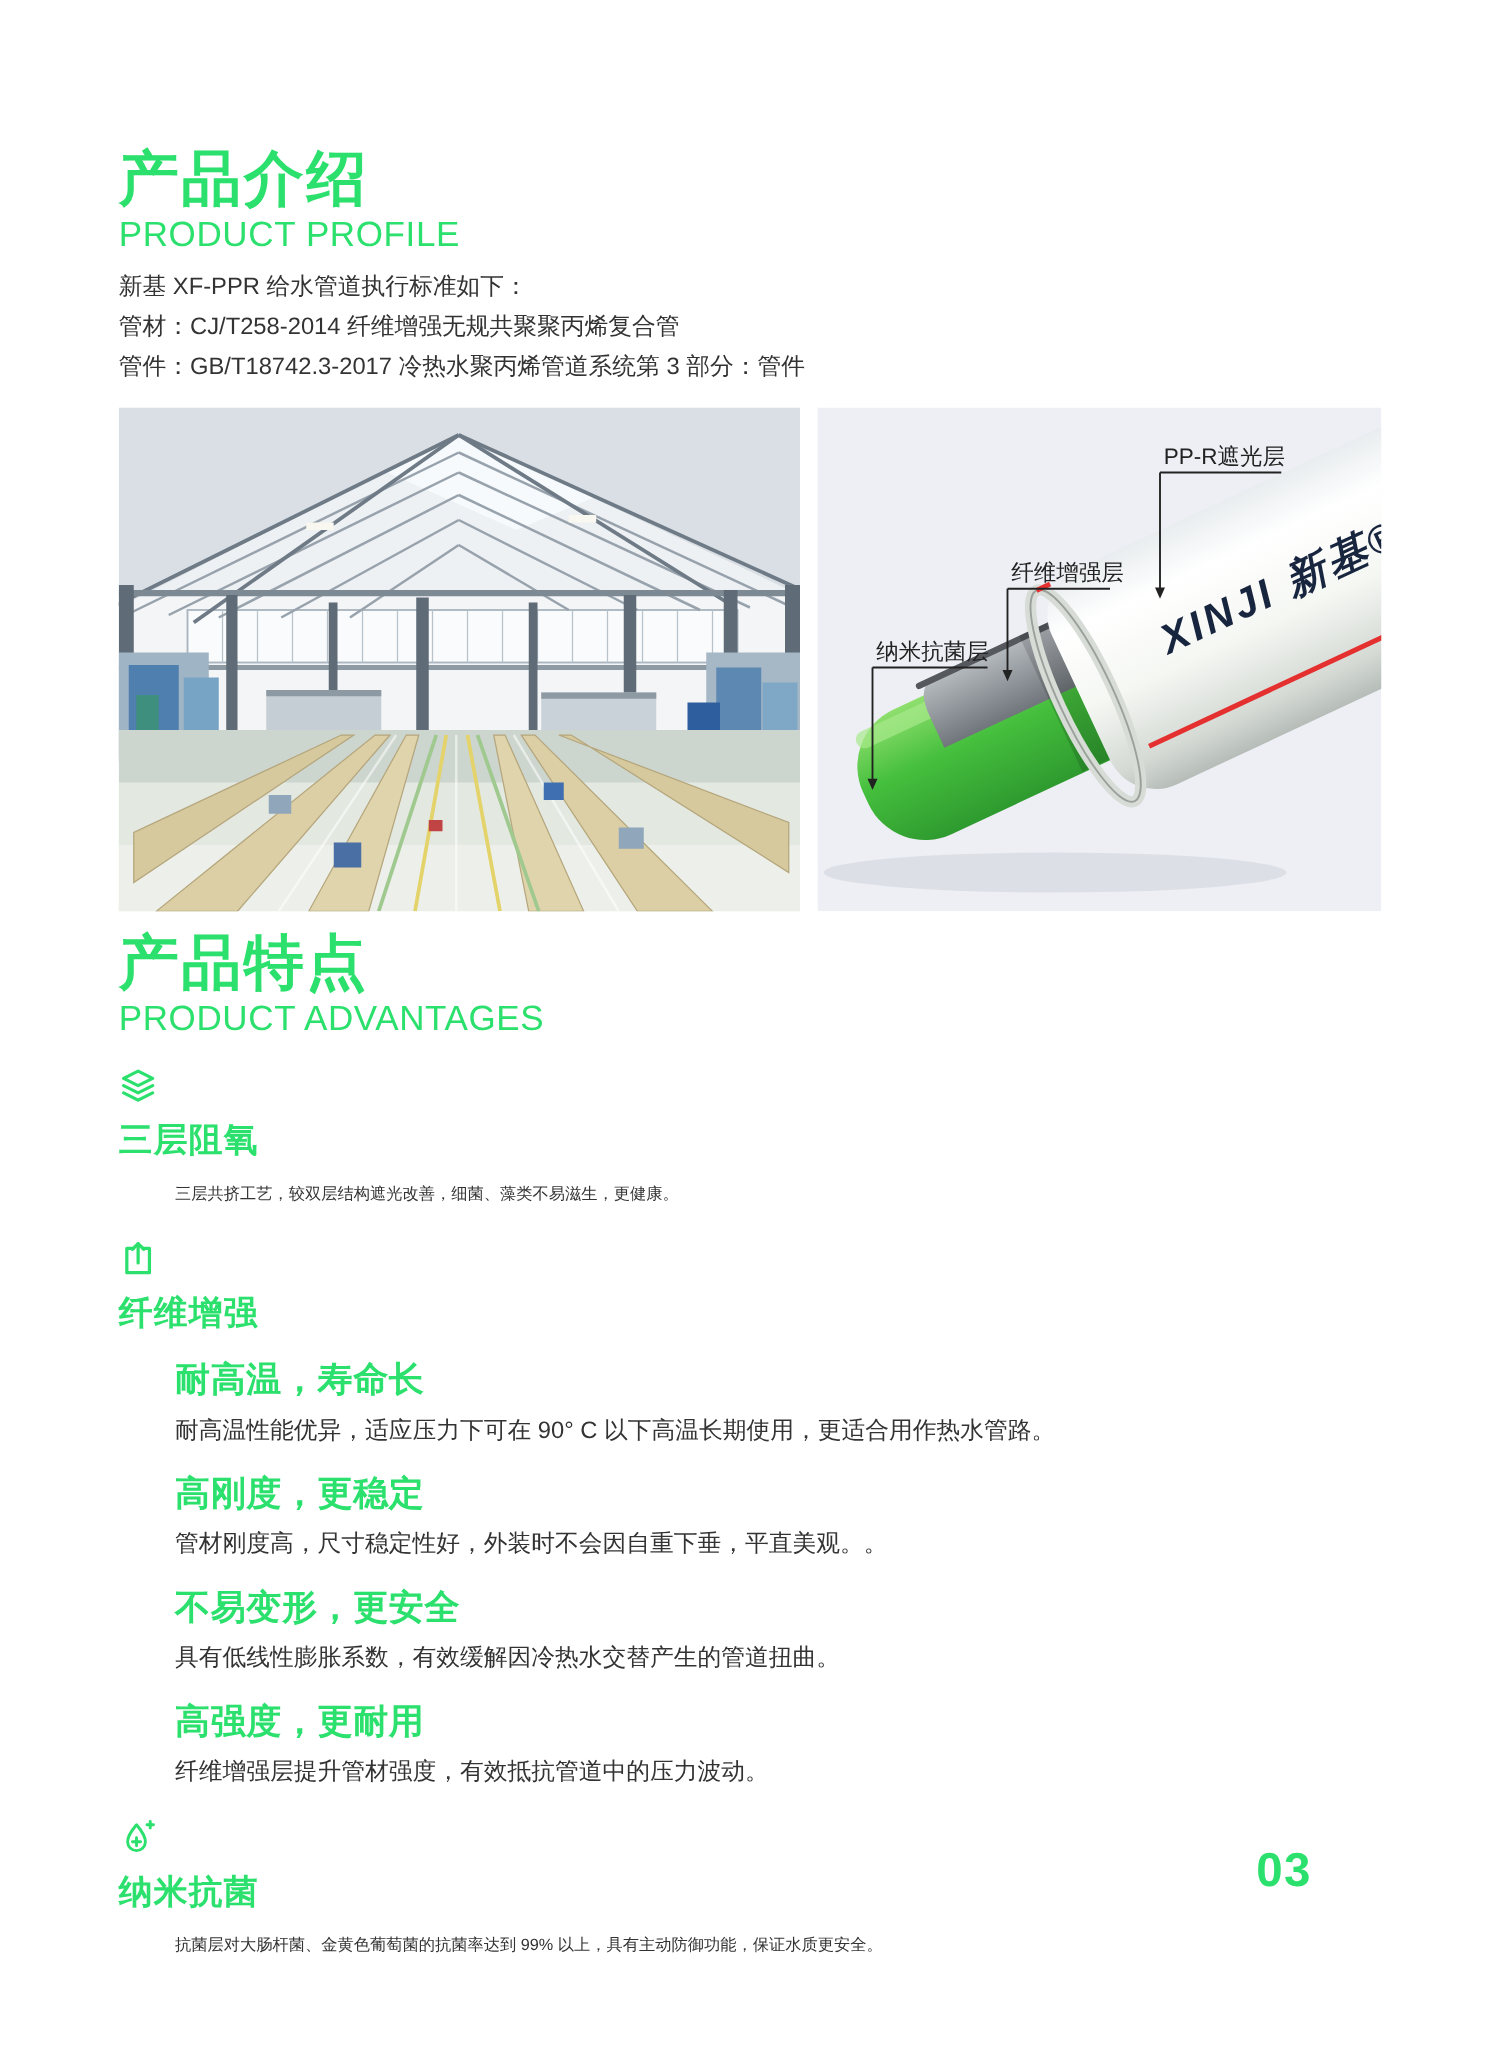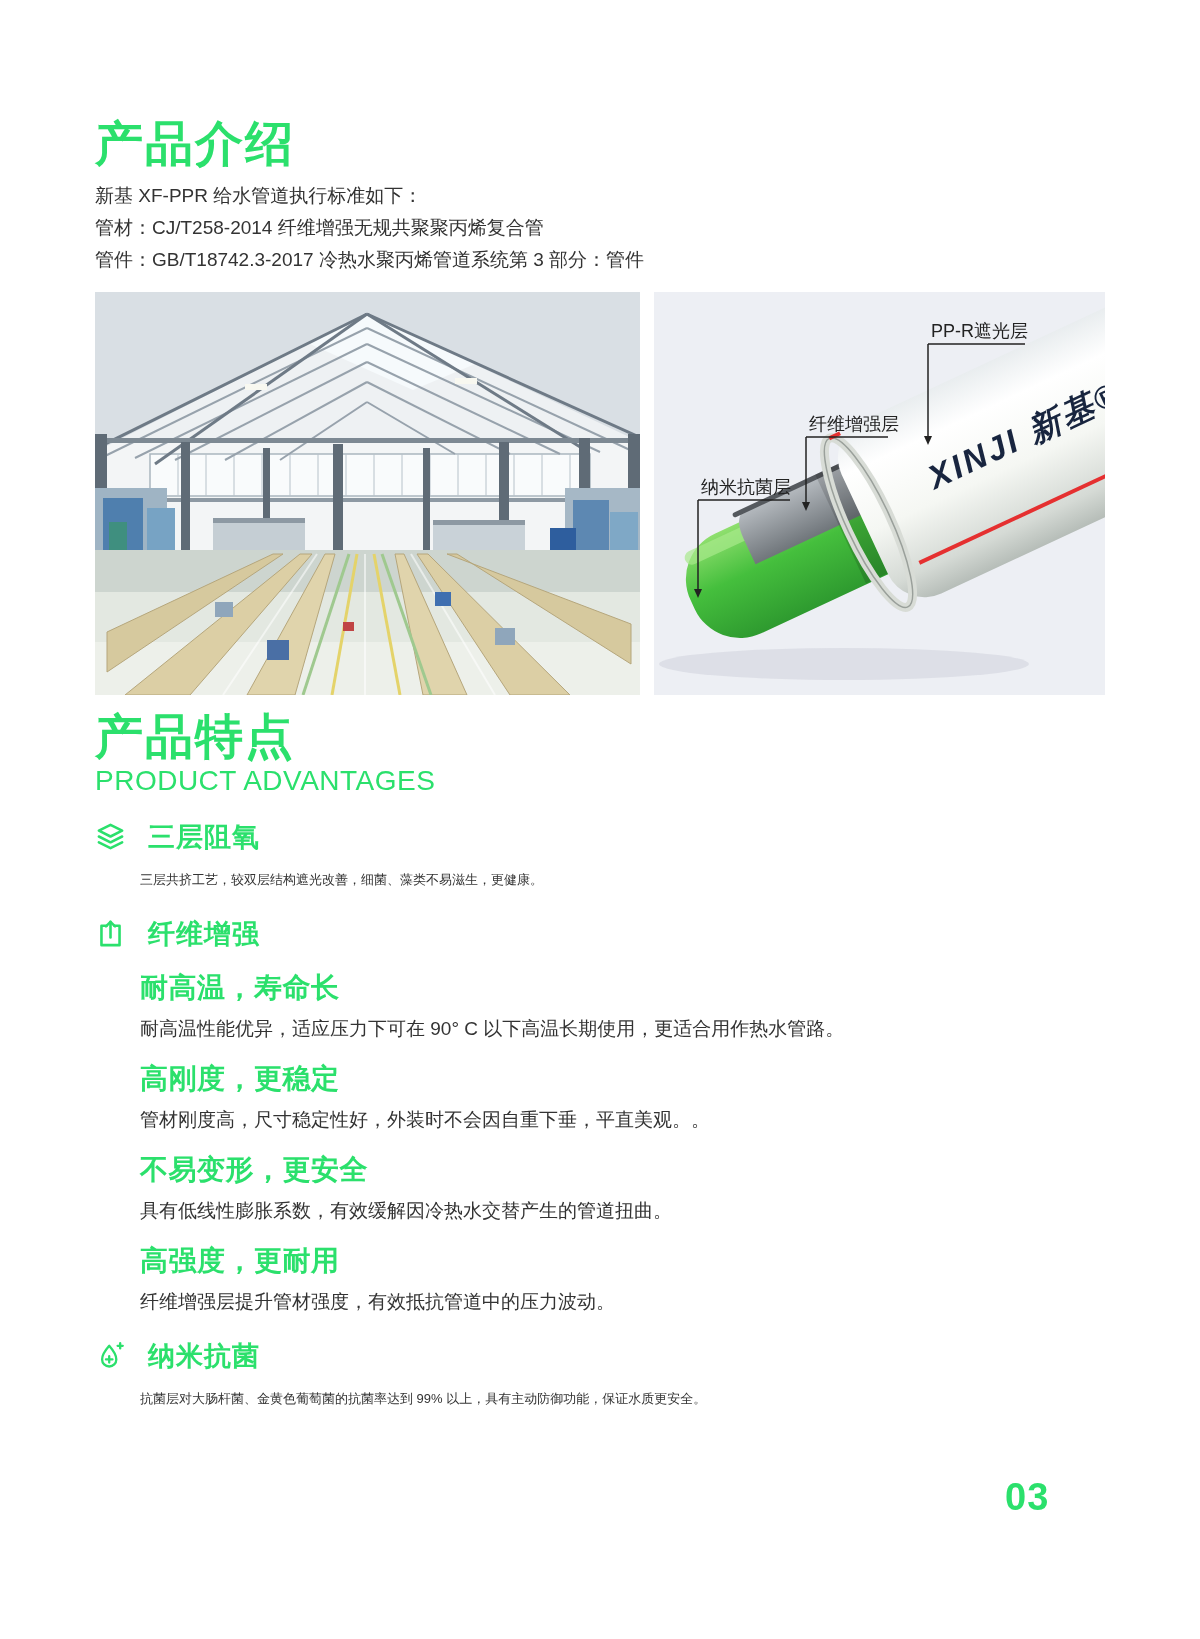--- a/index.html
+++ b/index.html
@@ -27,21 +27,21 @@
     margin:24px 0 0;font-size:19px;line-height:35px;color:var(--ink);
     text-align:justify;text-indent:2em;
   }
   .standards{margin-top:10px;font-size:19px;line-height:32px;color:var(--ink);}
   .standards p{margin:0;}
   .figures{display:flex;gap:14px;margin-top:16px;}
   .figure-photo{width:545px;height:403px;flex:0 0 auto;}
   .figure-diagram{width:451px;height:403px;flex:0 0 auto;}
   .advantages-block{margin-top:16px;}
   .feature{margin-top:22px;}
-  .feature-head{display:flex;align-items:center;gap:22px;}
+  .feature-head{display:flex;align-items:flex-start;gap:10px;flex-direction:column;}
   .feature-head .ficon{width:31px;height:31px;color:var(--green);flex:0 0 auto;}
   .feature-head .ftitle{color:var(--green);font-size:27px;font-weight:bold;letter-spacing:1px;}
   .feature-body{margin:11px 0 0 45px;font-size:13px;line-height:28px;color:var(--ink);}
   .subfeature{margin:17px 0 0 45px;}
   .subfeature-head{color:var(--green);font-size:28px;font-weight:bold;letter-spacing:0.5px;}
   .subfeature-body{margin:8px 0 0;font-size:19px;line-height:28px;color:var(--ink);}
   .page-number{
     position:absolute;left:1005px;top:1476px;color:var(--green);
     font-size:38px;font-weight:bold;letter-spacing:1px;
   }
@@ -49,20 +49,21 @@
   svg text.brand{font-size:33px;font-weight:bold;font-style:italic;fill:#18253f;letter-spacing:3px;
     font-family:"Liberation Sans","DejaVu Sans",sans-serif;}
 </style>
 </head>
 <body>
 
 <div class="content">
 
   <div class="intro-block">
     <h1 class="section-title">产品介绍</h1>
+    <div class="section-sub">PRODUCT PROFILE</div>
     <div class="standards">
       <p>新基 XF-PPR 给水管道执行标准如下：</p>
       <p>管材：CJ/T258-2014 纤维增强无规共聚聚丙烯复合管</p>
       <p>管件：GB/T18742.3-2017 冷热水聚丙烯管道系统第 3 部分：管件</p>
     </div>
   </div>
 
   <div class="figures">
 
     <svg class="figure-photo" viewBox="0 0 545 403" aria-hidden="true">

